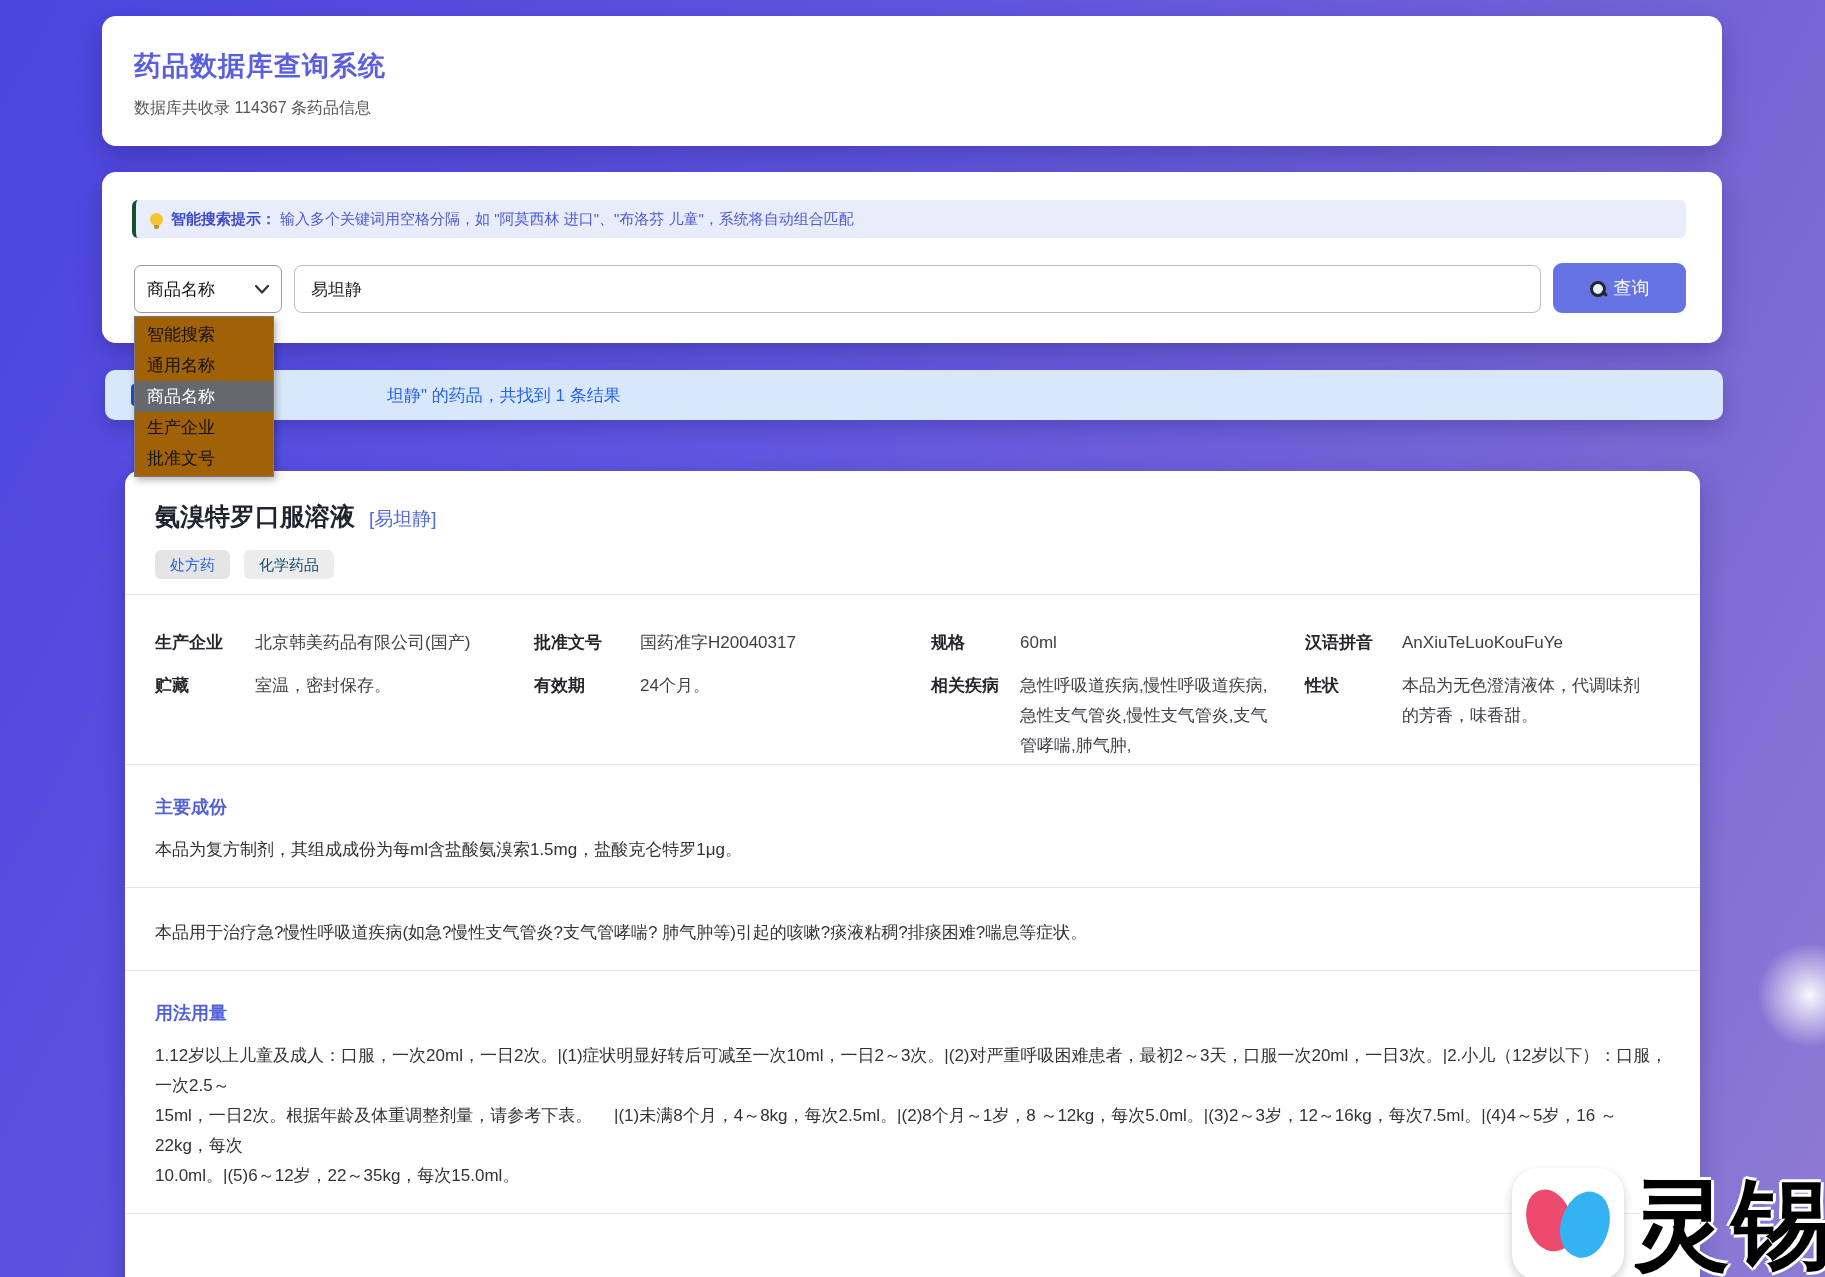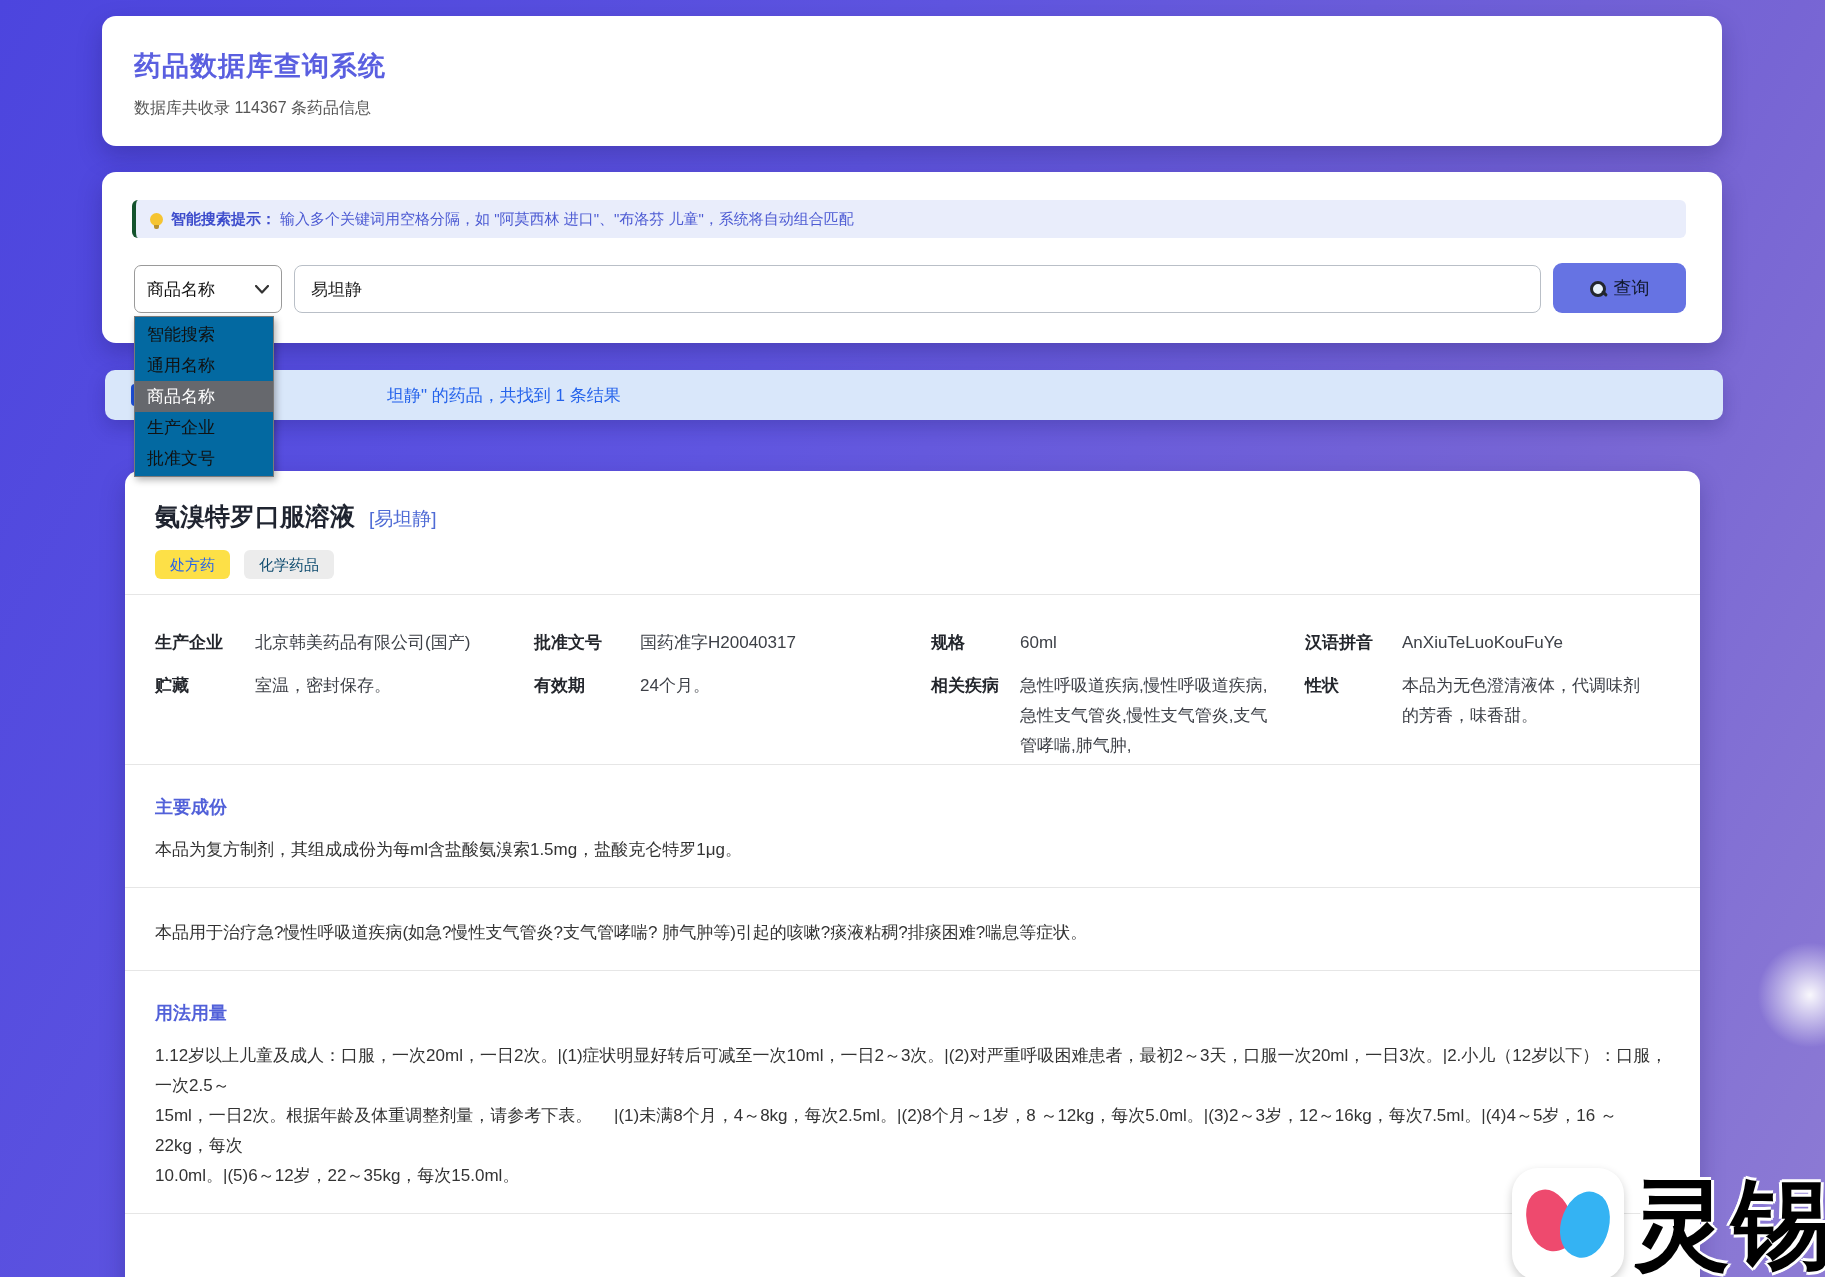--- a/index.html
+++ b/index.html
@@ -32,29 +32,29 @@
     position:absolute; left:2px; top:2px; width:148px; height:48px; border:1px solid #9a9a9a; border-radius:7px;
     background:#fff; display:flex; align-items:center; padding:0 12px; font-size:17px; color:#111; cursor:pointer;
   }
   .field-select .chev { margin-left:auto; }
   .search-input {
     position:absolute; left:162px; top:2px; width:1247px; height:48px; border:1px solid #b9bfc7; border-radius:8px;
     font-size:17px; color:#222; padding:0 16px; outline:none; font-family:inherit;
   }
   .search-btn {
     position:absolute; right:0; top:0; width:133px; height:50px; background:#6673e3; border:none; border-radius:9px;
-    color:#0f172a; font-size:18px; display:flex; align-items:center; justify-content:center; gap:9px; cursor:pointer; font-family:inherit;
+    color:#ffffff; font-size:18px; display:flex; align-items:center; justify-content:center; gap:9px; cursor:pointer; font-family:inherit;
   }
   .mag { position:relative; width:15px; height:15px; flex:0 0 auto; }
   .mag::before { content:""; position:absolute; left:0; top:0; width:10px; height:10px; border:3px solid #23272e; background:#e8f2fb; border-radius:50%; }
   .mag::after { content:""; position:absolute; left:11px; top:11px; width:7px; height:3px; background:#23272e; border-radius:2px; transform:rotate(45deg); }
 
   
   .dropdown {
-    position:absolute; left:134px; top:316px; width:140px; background:#0369a1; border:1px solid #7a7a7a;
+    position:absolute; left:134px; top:316px; width:140px; background:#a16207; border:1px solid #7a7a7a;
     box-shadow:2px 3px 7px rgba(0,0,0,.30); z-index:50; padding:2px 0;
   }
   .dropdown .opt { height:31px; line-height:31px; padding-left:12px; font-size:17px; color:#111; cursor:pointer; }
   .dropdown .opt.sel { background:#66686d; color:#fff; }
 
   
   .results-bar {
     position:absolute; left:105px; top:370px; width:1618px; height:50px; background:#d9e7fa; border-radius:10px;
     box-shadow:0 8px 18px rgba(25,18,90,.22); display:flex; align-items:center;
   }
@@ -62,21 +62,21 @@
   .results-text { position:absolute; left:282px; font-size:17px; color:#2563eb; }
 
   
   .drug-card { left:125px; top:471px; width:1575px; height:830px; border-radius:14px 14px 0 0; }
   .drug-head { padding:29px 30px 0 30px; height:123px; }
   .drug-title-row { display:flex; align-items:baseline; gap:14px; }
   .drug-name { font-size:25px; font-weight:bold; color:#1f2430; }
   .drug-brand { font-size:19px; color:#4f6bd5; }
   .tag-row { margin-top:17px; display:flex; gap:14px; }
   .tag { font-size:15px; padding:7px 15px; border-radius:6px; line-height:1; }
-  .tag-rx { background:#fde047; color:#2563eb; }
+  .tag-rx { background:#e5e5e5; color:#2563eb; }
   .tag-chem { background:#ececec; color:#0c4a6e; }
 
   .divider { border-top:1px solid #e6e6e6; }
 
   .info-grid {
     display:grid; padding:33px 30px 0 30px; column-gap:0; row-gap:10px;
     grid-template-columns:100px 279px 106px 291px 89px 285px 97px 1fr;
     font-size:17px; line-height:30px; height:169px;
   }
   .info-label { font-weight:bold; color:#23262c; }

